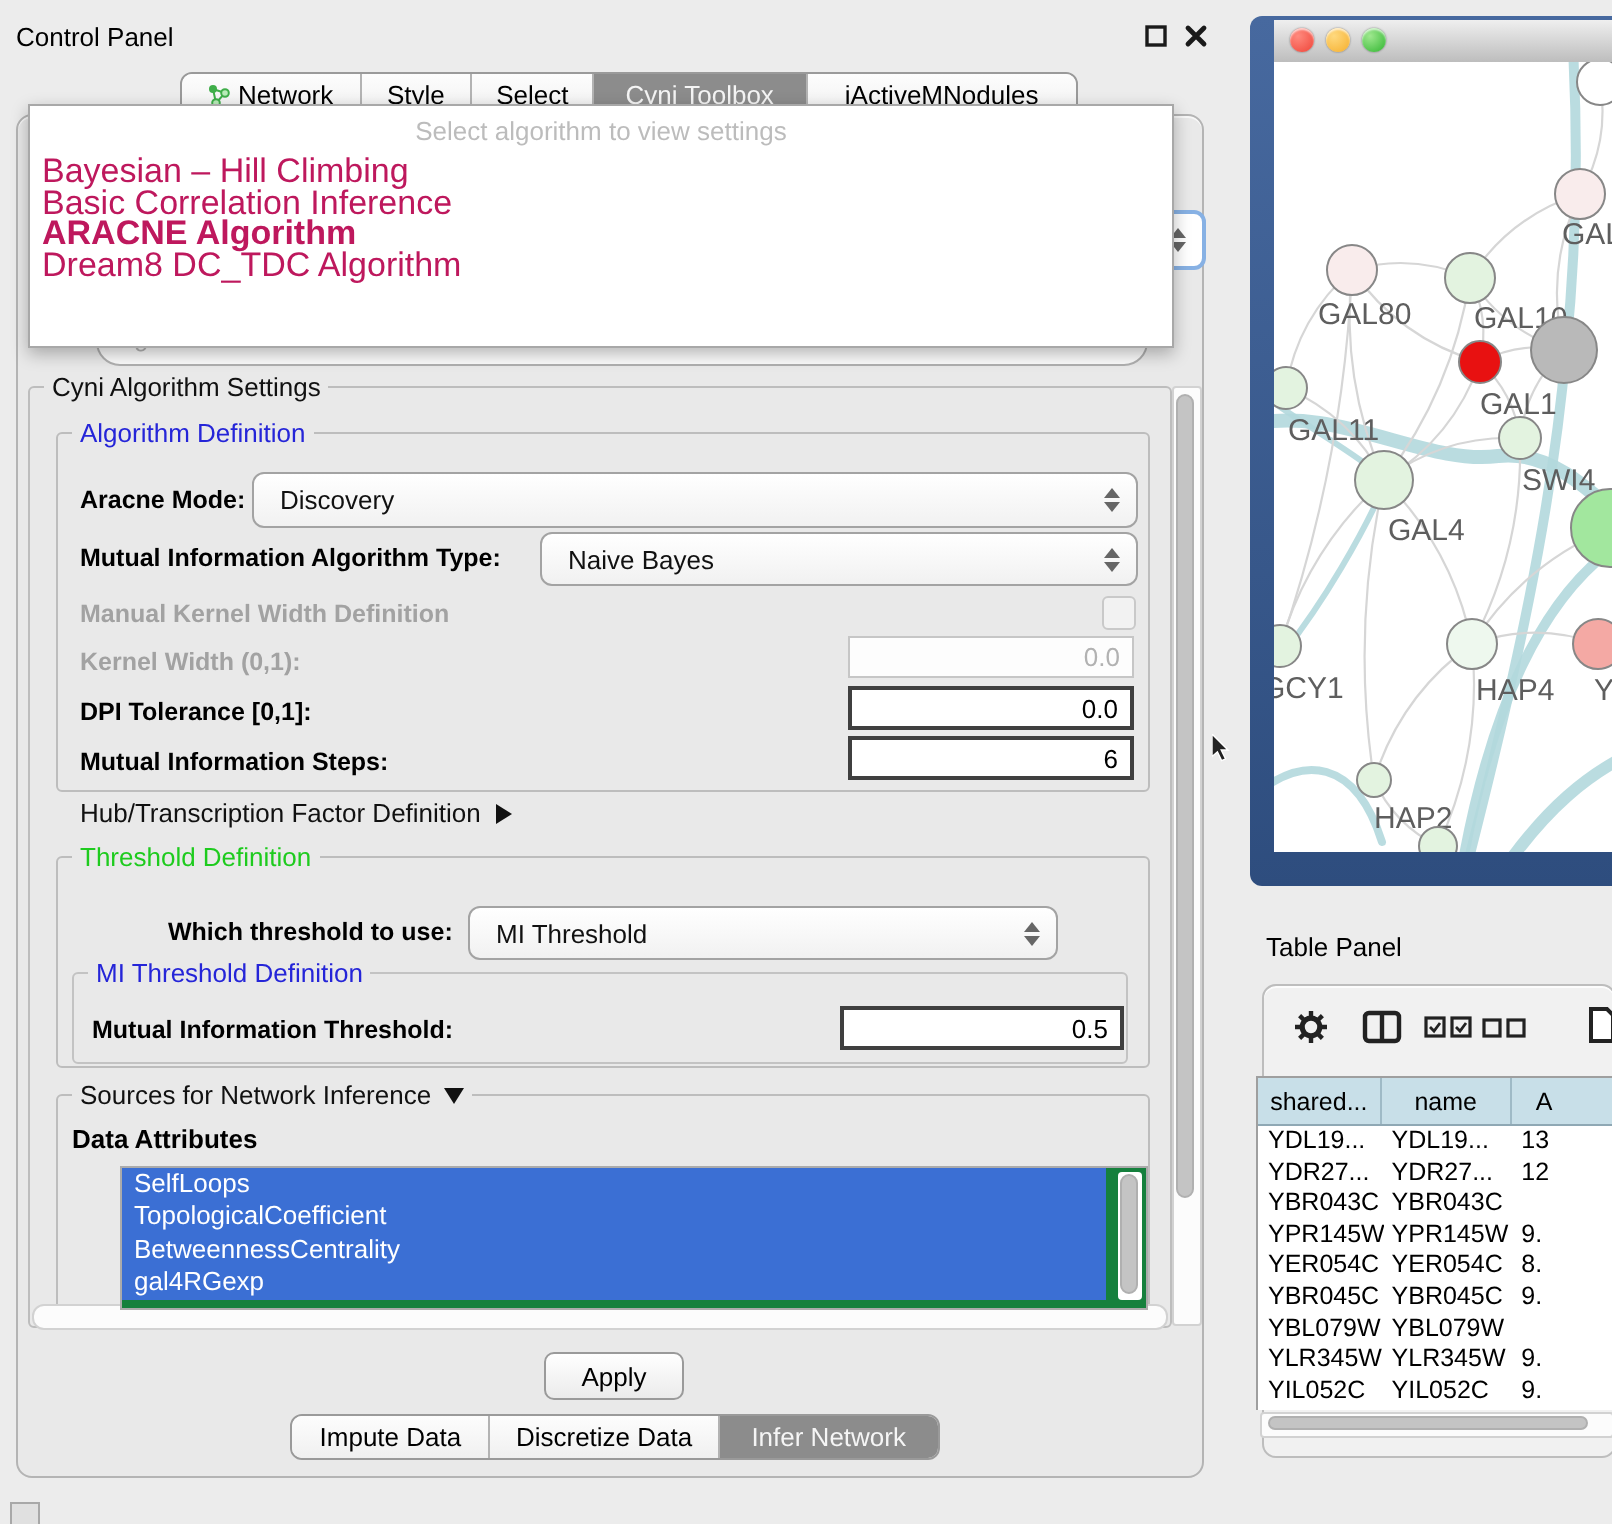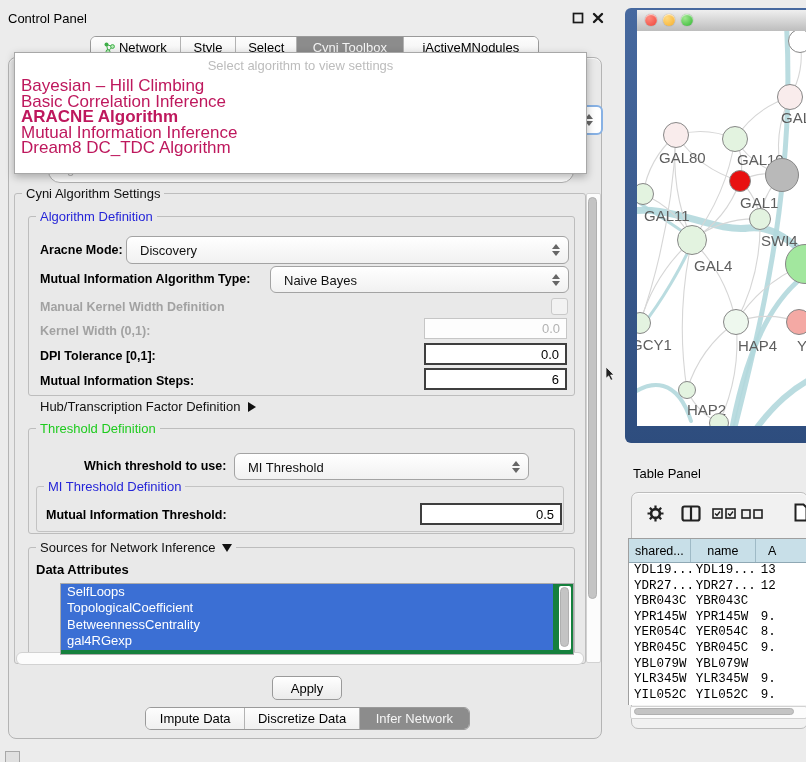--- a/index.html
+++ b/index.html
@@ -65,21 +65,21 @@
   .node{position:absolute;border-radius:50%;border:1px solid #878787;box-sizing:border-box;}
   .nlabel{position:absolute;font-size:15px;color:#5e5e5e;white-space:nowrap;}
   
   #tp-title{left:633px;top:466px;font-size:13px;color:#000;}
   #tp-box{left:631px;top:492px;width:175px;height:235px;background:#f1f1f1;border:1px solid #bdbdbd;border-radius:7px;box-shadow:inset 0 1px 0 #fcfcfc;}
   .tp-icon{position:absolute;top:505px;}
   #tgrid{left:628px;top:538px;width:178px;height:166px;background:#fff;border-top:1px solid #9f9f9f;border-left:1px solid #9f9f9f;overflow:hidden;}
   #thead{display:flex;height:23px;background:#c8dfe8;border-bottom:1px solid #8fa8b4;}
   .hcell{font-size:12.5px;display:flex;align-items:center;justify-content:center;box-sizing:border-box;border-right:1px solid #9fbac6;color:#000;}
   .trow{display:flex;height:15.6px;}
-  .tcell{font-size:12.5px;line-height:15.6px;box-sizing:border-box;white-space:nowrap;overflow:hidden;color:#000;font-family:Liberation Mono, monospace;}
+  .tcell{font-size:12.5px;line-height:15.6px;box-sizing:border-box;white-space:nowrap;overflow:hidden;color:#000;}
 </style>
 </head>
 <body>
 
 <div id="root">
 
   <div class="abs cp-titlebar-text">Control Panel</div>
   <svg class="abs tb-icon" style="left:572px" viewBox="0 0 12 12">
       <rect x="1.5" y="1.5" width="9" height="9" fill="none" stroke="#1a1a1a" stroke-width="1.7"></rect>
     </svg>
@@ -121,21 +121,20 @@
   </div>
 
   <div class="abs" id="table-combo">galFiltered.sif default node</div>
 
   <div class="abs" id="popup">
     <div class="ph">Select algorithm to view settings</div>
     <div id="popup-items">
         <div class="popup-item">Bayesian – Hill Climbing</div>
         <div class="popup-item">Basic Correlation Inference</div>
         <div class="popup-item hl">ARACNE Algorithm</div>
-        <div class="popup-item">Mutual Information Inference</div>
         <div class="popup-item">Dream8 DC_TDC Algorithm</div>
       </div>
   </div>
 
   <div class="grp" style="left:14px;top:193px;width:570px;height:469px;">
     <div class="leg">Cyni Algorithm Settings</div>
   </div>
 
   <div class="abs sb-track" style="left:586px;top:193px;width:13px;height:468px;">
     <div class="sb-thumb" style="left:1px;top:3px;width:9px;height:402px;"></div>

